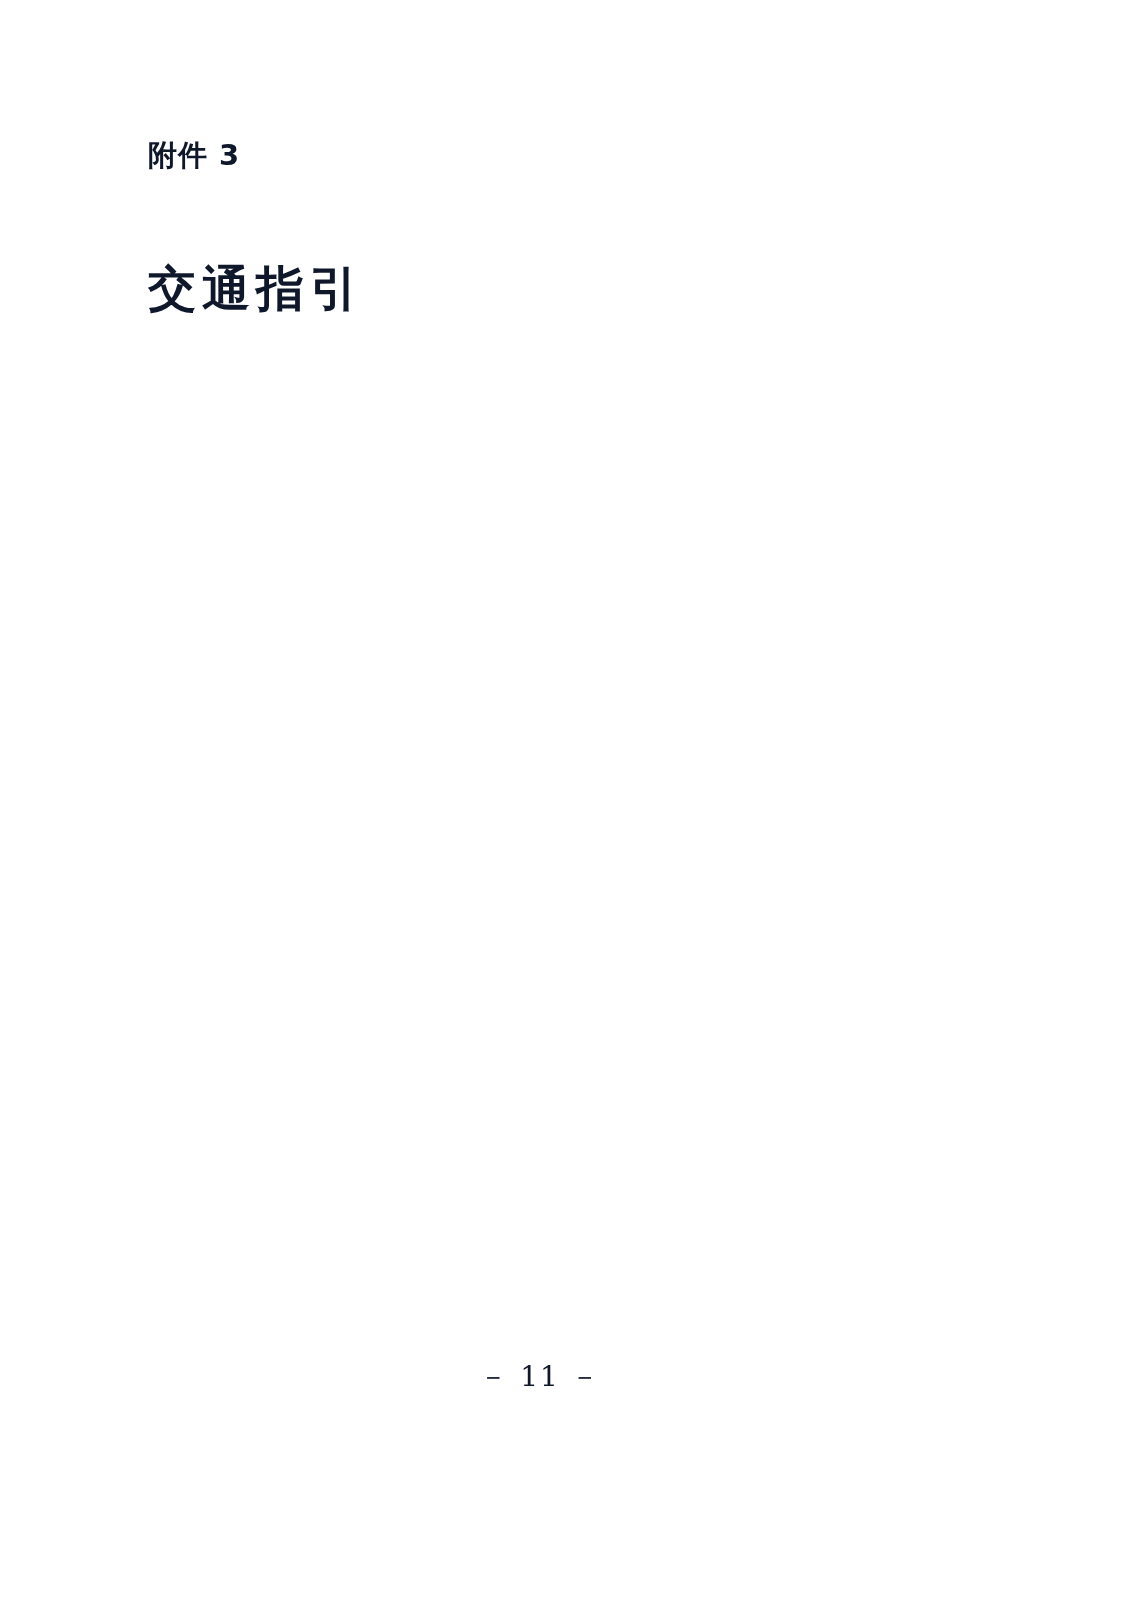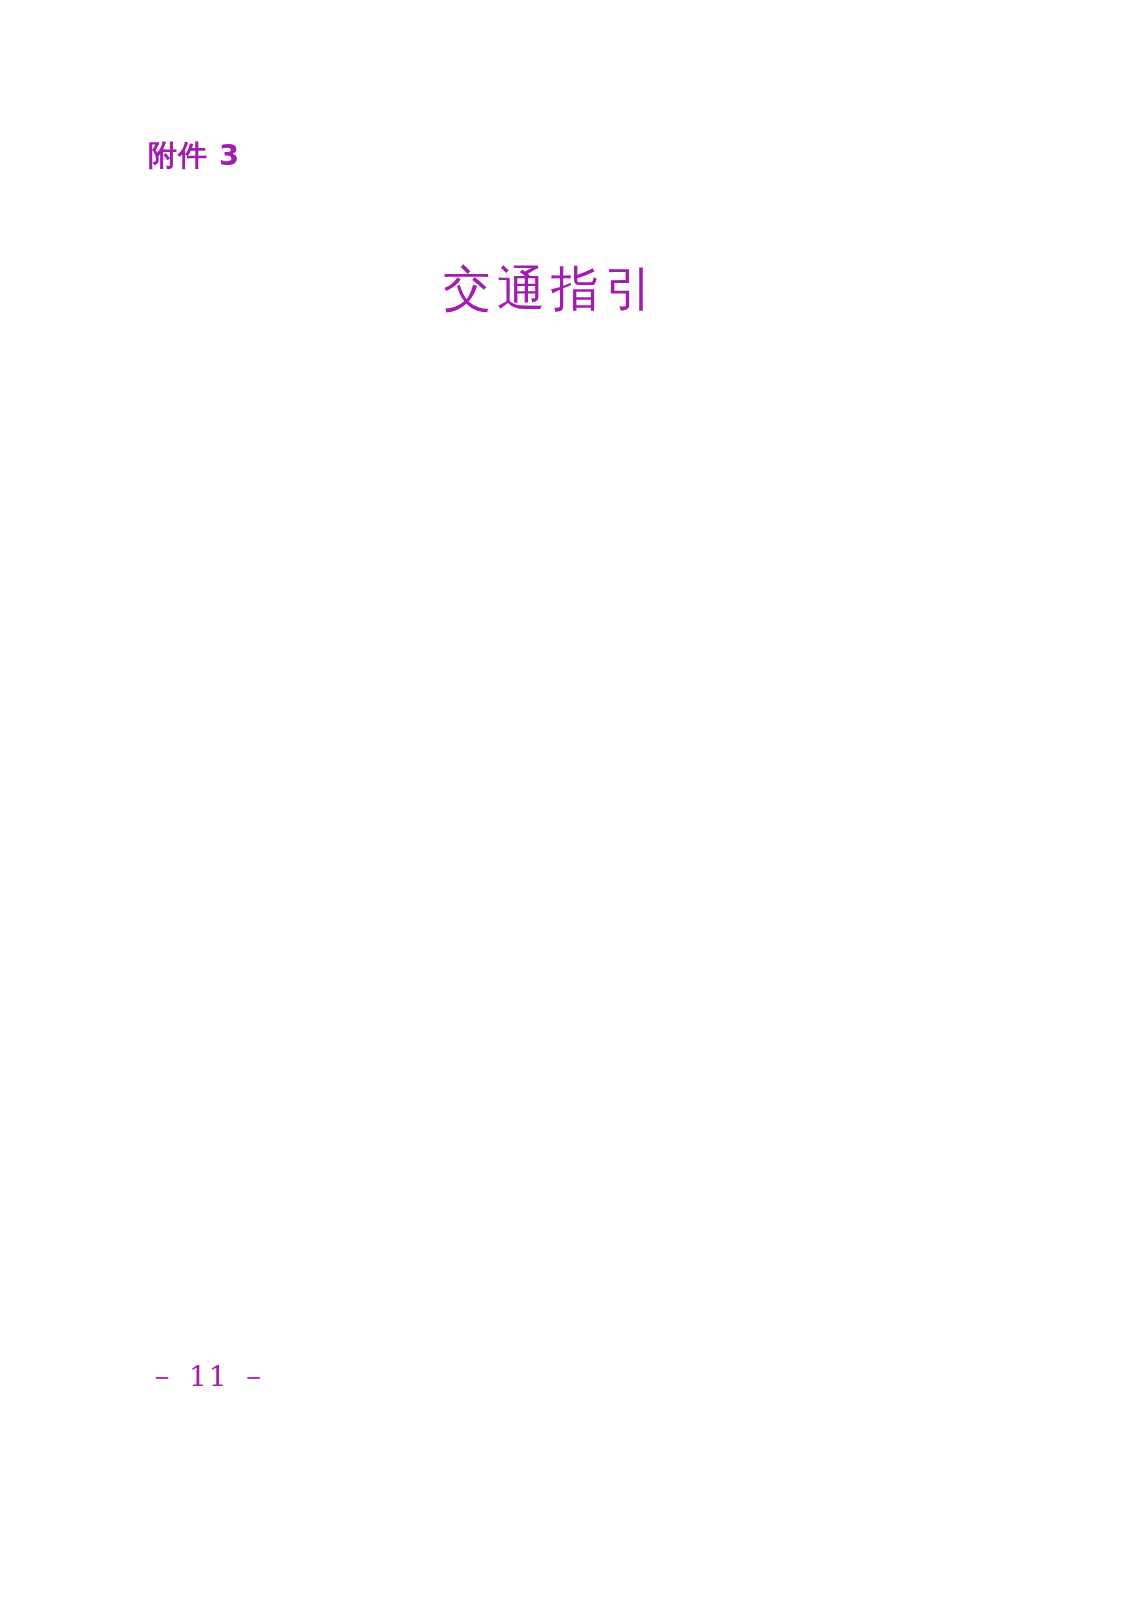--- a/index.html
+++ b/index.html
@@ -8,21 +8,21 @@
     background: #ffffff;
   }
   .page {
     position: relative;
     width: 1131px;
     height: 1600px;
     background: #ffffff;
     margin: 0 auto;
     overflow: hidden;
     font-family: "DejaVu Serif", "Liberation Serif", serif;
-    color: #a21caf;
+    color: #0f172a;
   }
   .content {
     position: absolute;
     left: 148px;
     top: 0;
     width: 790px;
     height: 100%;
   }
   .attachment-label {
     position: absolute;
@@ -31,25 +31,25 @@
     font-family: "DejaVu Sans", "Liberation Sans", sans-serif;
     font-size: 29px;
     font-weight: 700;
     letter-spacing: 1px;
     line-height: 1.2;
     white-space: nowrap;
   }
   .doc-title {
     position: absolute;
     top: 258px;
-    left: 8px;
+    left: 0;
     width: 790px;
-    text-align: center;
+    text-align: left;
     font-family: "DejaVu Serif", "Liberation Serif", serif;
-    font-weight: 400;
+    font-weight: 700;
     font-size: 48px;
     letter-spacing: 6px;
     line-height: 1.25;
   }
   .body-text {
     position: absolute;
     top: 398px;
     left: 0;
     width: 790px;
     font-size: 30px;
@@ -60,21 +60,21 @@
   }
   .para {
     margin: 0;
     text-indent: 62px;
   }
   .page-number {
     position: absolute;
     left: 0;
     width: 790px;
     top: 1358px;
-    text-align: left;
+    text-align: center;
     padding-right: 6px;
     box-sizing: border-box;
     font-size: 28px;
     letter-spacing: 2px;
   }
 </style>
 </head>
 <body>
 
 <div class="page">

